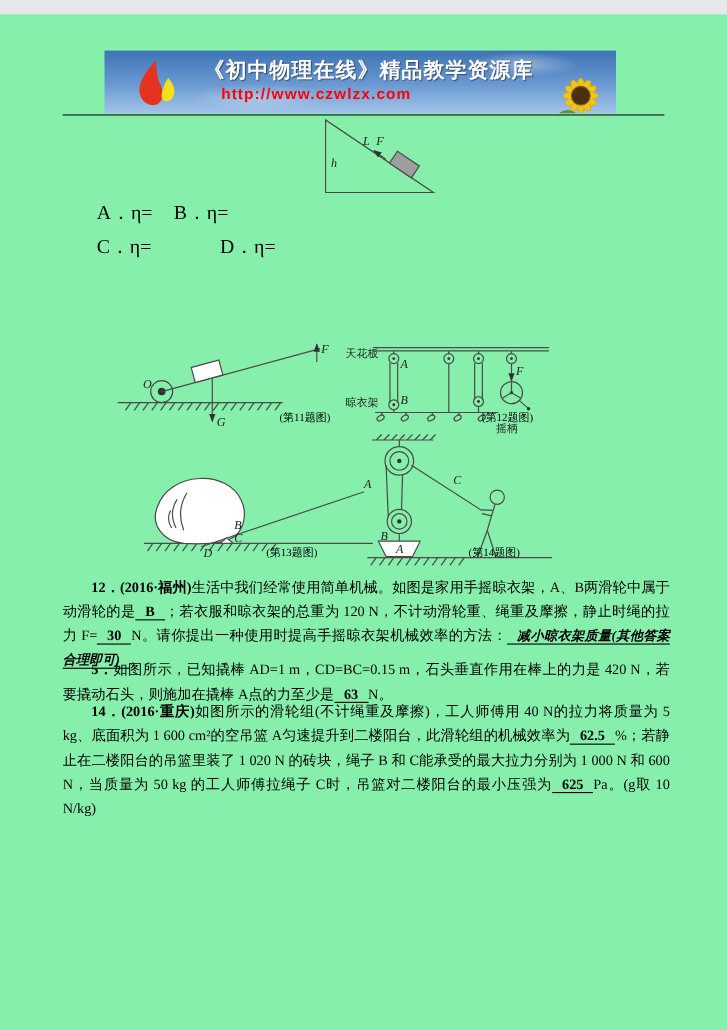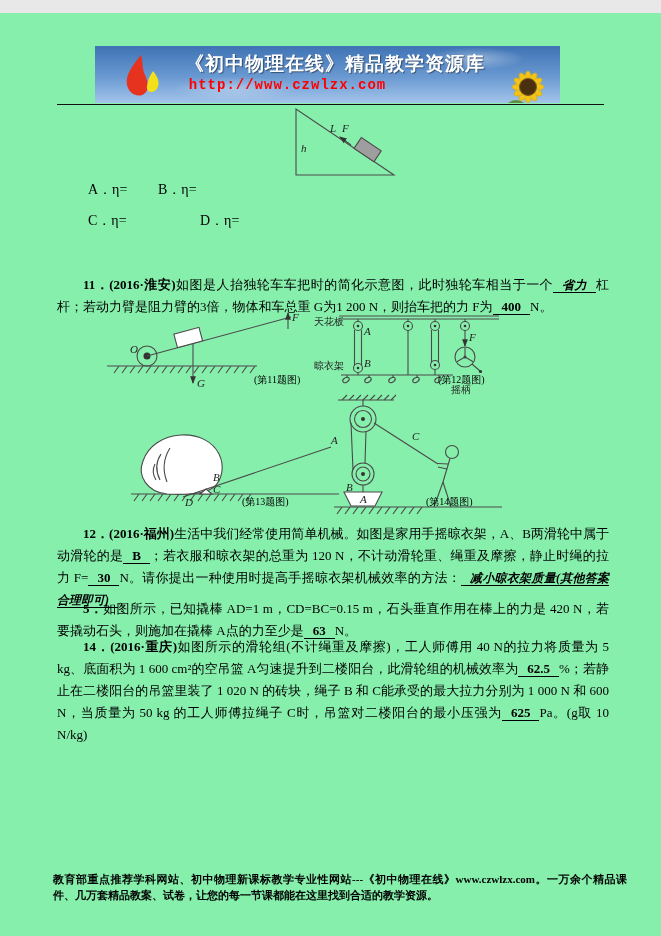--- a/index.html
+++ b/index.html
@@ -10,30 +10,30 @@
   
   .banner{position:absolute;left:95px;top:33px;width:465px;height:57px;overflow:hidden;
     background:
       radial-gradient(70px 16px at 82% 22%, rgba(255,255,255,.38), transparent 70%),
       radial-gradient(90px 18px at 30% 75%, rgba(255,255,255,.30), transparent 70%),
       linear-gradient(to bottom,#3e73b4 0%,#6b9ad2 55%,#a3c4ea 100%);}
   .banner-title{position:absolute;left:70px;top:5px;width:340px;text-align:center;color:#fff;
       font-weight:bold;font-size:19px;letter-spacing:1px;text-shadow:1px 1px 1px rgba(0,0,0,.45);}
   .banner-url{position:absolute;left:70px;top:31px;width:245px;text-align:center;color:#ff0000;
       font-weight:bold;font-size:14px;letter-spacing:1px;
-      font-family:Liberation Mono, monospace;}
+      font-family:Liberation Sans, sans-serif;}
   .rule{position:absolute;left:57px;top:91px;width:547px;height:1px;background:#111;}
 
   
   .para{position:absolute;left:57px;width:552px;font-size:13px;line-height:22px;
         text-align:justify;text-indent:2em;}
   .qnum{font-weight:bold;}
   .ans{font-weight:bold;border-bottom:1px solid #000;padding:0 9px;}
   .ans.hand{font-style:italic;font-size:12px;}
-  .option{position:absolute;font-size:14px;}
+  .option{position:absolute;font-size:18px;}
   .section-heading{position:absolute;left:74px;top:229px;font-weight:bold;font-size:13.5px;}
   .caption{position:absolute;font-size:10px;font-family:Liberation Serif, serif;}
   .footer{position:absolute;left:53px;top:858px;width:574px;font-size:11px;font-weight:bold;
           line-height:16px;text-align:justify;}
 
   svg{overflow:visible;}
   svg text{font-family:"Liberation Serif","DejaVu Serif",serif;fill:#222;}
   .var{font-style:italic;font-size:11px;}
   .cn{font-size:10px;}
   .fig path,.fig line,.fig circle,.fig rect,.fig polygon,.fig ellipse{
@@ -88,21 +88,20 @@
     <text class="var" x="25" y="47">h</text>
     <text class="var" x="66" y="27">F</text>
   </svg>
 
   <span class="option" style="left:88px;top:168px">A．η=</span>
   <span class="option" style="left:158px;top:168px">B．η=</span>
   <span class="option" style="left:88px;top:199px">C．η=</span>
   <span class="option" style="left:200px;top:199px">D．η=</span>
 
 
-  <p class="para" style="top:248px"><span class="qnum">11．(2016·淮安)</span><span>如图是人抬独轮车车把时的简化示意图，此时独轮车相当于一个</span><span class="ans hand">省力</span><span>杠杆；若动力臂是阻力臂的3倍，物体和车总重 G为1 200 N，则抬车把的力 F为</span><span class="ans">400</span><span>N。</span></p>
 
   <svg class="abs fig" style="left:95px;top:296px" width="218" height="82" viewBox="0 0 218 82">
     <line x1="12" y1="57" x2="162" y2="57"></line>
     <path class="hatch" d="M24,57l-5,7M32,57l-5,7M40,57l-5,7M48,57l-5,7M56,57l-5,7M64,57l-5,7M72,57l-5,7M80,57l-5,7M88,57l-5,7M96,57l-5,7M104,57l-5,7M112,57l-5,7M120,57l-5,7M128,57l-5,7M136,57l-5,7M144,57l-5,7M152,57l-5,7M160,57l-5,7"></path>
     <circle cx="52" cy="47" r="10"></circle>
     <circle cx="52" cy="47" r="3.5" class="fill-dark"></circle>
     <line x1="52" y1="47" x2="196" y2="8"></line>
     <g transform="translate(96,35) rotate(-15)">
       <rect x="-14" y="-14" width="26" height="14" class="fill-white"></rect>
     </g>
@@ -237,15 +236,14 @@
   </svg>
   <span class="caption" style="left:426px;top:482px">(第14题图)</span>
 
   <p class="para" style="top:497px"><span class="qnum">12．(2016·福州)</span><span>生活中我们经常使用简单机械。如图是家用手摇晾衣架，A、B两滑轮中属于动滑轮的是</span><span class="ans">B</span><span>；若衣服和晾衣架的总重为 120 N，不计动滑轮重、绳重及摩擦，静止时绳的拉力 F=</span><span class="ans">30</span><span>N。请你提出一种使用时提高手摇晾衣架机械效率的方法：</span><span class="ans hand">减小晾衣架质量(其他答案合理即可)</span><span>。</span></p>
 
   <p class="para" style="top:572px"><span class="qnum">5．</span><span>如图所示，已知撬棒 AD=1 m，CD=BC=0.15 m，石头垂直作用在棒上的力是 420 N，若要撬动石头，则施加在撬棒 A点的力至少是</span><span class="ans">63</span><span>N。</span></p>
 
   <p class="para" style="top:610px"><span class="qnum">14．(2016·重庆)</span><span>如图所示的滑轮组(不计绳重及摩擦)，工人师傅用 40 N的拉力将质量为 5 kg、底面积为 1 600 cm²的空吊篮 A匀速提升到二楼阳台，此滑轮组的机械效率为</span><span class="ans">62.5</span><span>%；若静止在二楼阳台的吊篮里装了 1 020 N 的砖块，绳子 B 和 C能承受的最大拉力分别为 1 000 N 和 600 N，当质量为 50 kg 的工人师傅拉绳子 C时，吊篮对二楼阳台的最小压强为</span><span class="ans">625</span><span>Pa。(g取 10 N/kg)</span></p>
 
 
-  <div class="footer">教育部重点推荐学科网站、初中物理新课标教学专业性网站---《初中物理在线》www.czwlzx.com。一万余个精品课件、几万套精品教案、试卷，让您的每一节课都能在这里找到合适的教学资源。</div>
 
 </div>
 
 </body></html>

